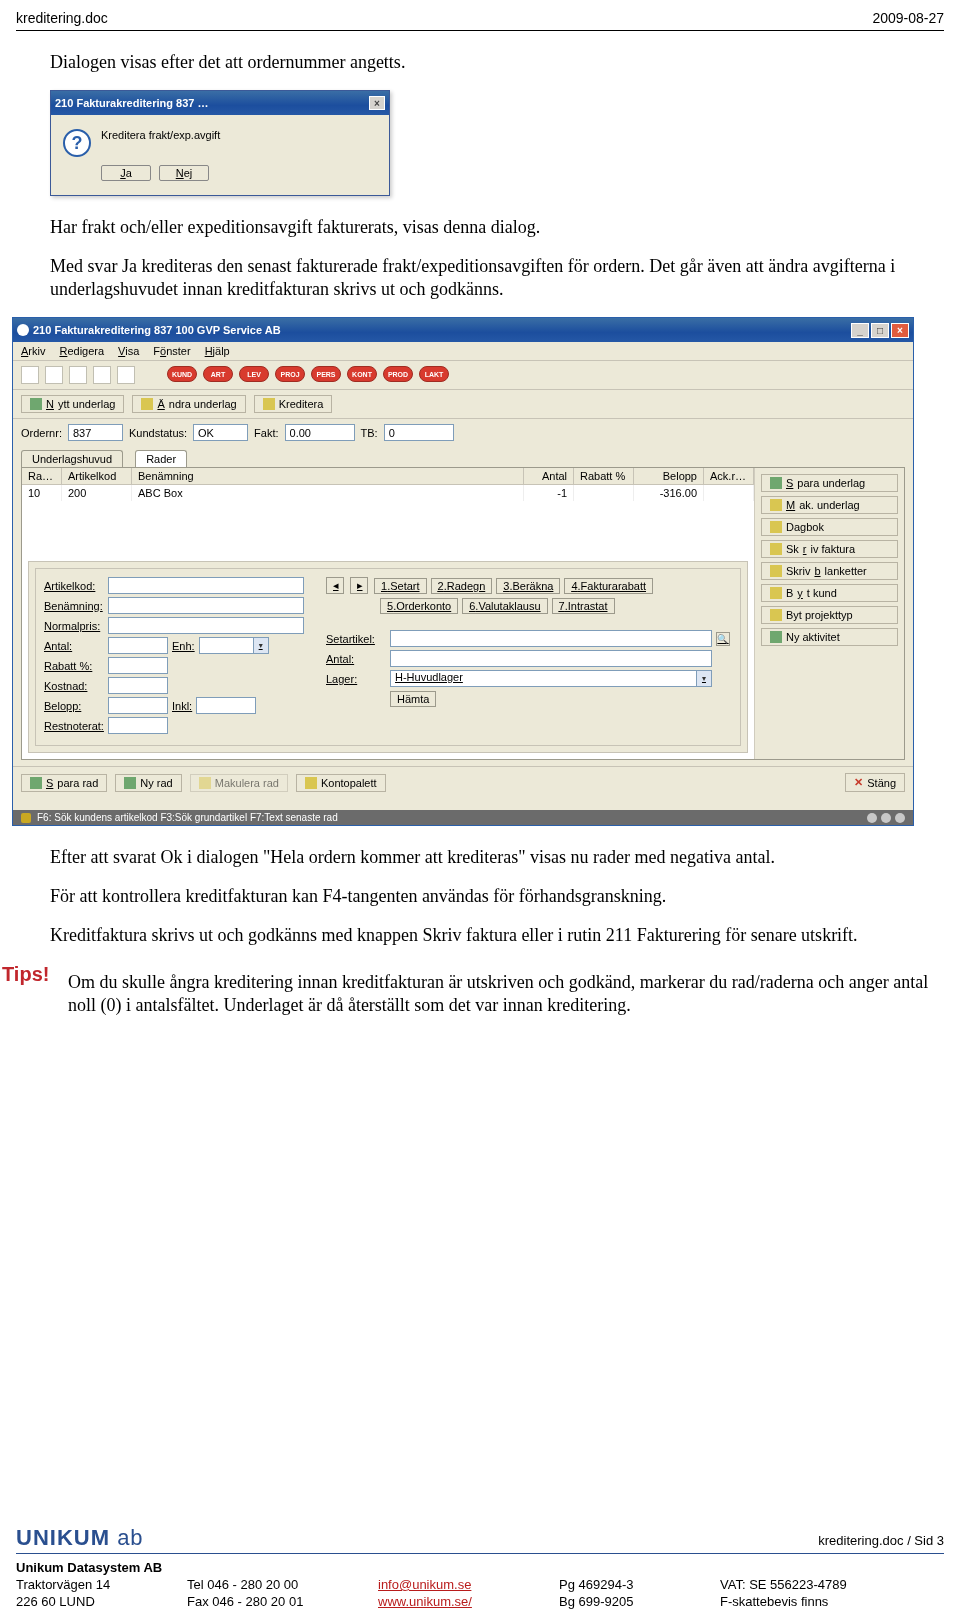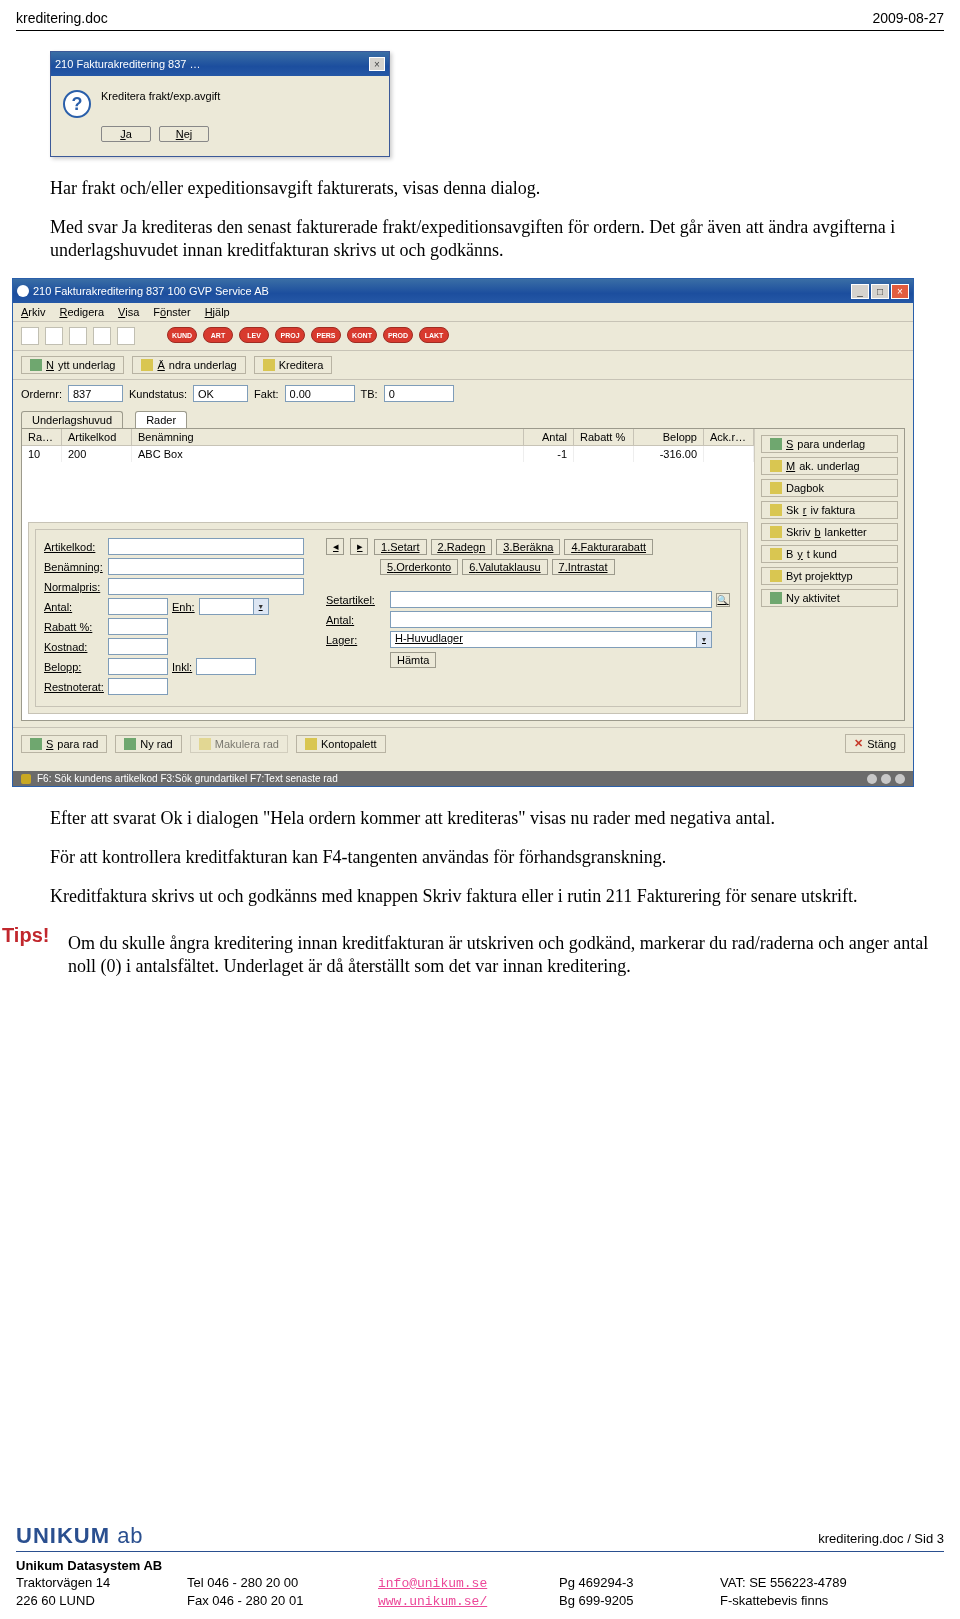--- a/index.html
+++ b/index.html
@@ -40,21 +40,21 @@
     margin: 12px 0 20px 0;
     box-shadow: 2px 2px 4px rgba(0,0,0,.2);
   }
   .titlebar {
     background: linear-gradient(#3a6ea5, #1c4e9e 60%, #2558a6);
     color: #fff;
     height: 22px;
     display: flex;
     align-items: center;
     padding: 12px 4px;
-    font-weight: normal;
+    font-weight: bold;
     font-size: 11px;
   }
   .titlebar .closebox {
     margin-left: auto;
     width: 16px; height: 14px;
     background: #d6d3ce;
     border: 1px solid #fff;
     display: flex; align-items: center; justify-content: center;
     font-size: 10px; color: #444;
   }
@@ -220,33 +220,34 @@
   .logo { color:#2a4f8f; font-weight:bold; font-size:22px; letter-spacing:1px; font-family: Arial, sans-serif;}
   .logo .ab { color:#2a4f8f; font-weight:normal; }
   .footer-rule { border:none; border-top:1px solid #2a4f8f; margin:2px 0 6px 0;}
   .foot-right { font-size:13px;}
   .foot-cols {
     display:grid;
     grid-template-columns: 170px 190px 180px 160px auto;
     font-size:13px; gap: 2px 1px;
   }
   .foot-cols .bold { font-weight:bold;}
-  a.link { color:#ec4899; text-decoration:underline;font-family:Liberation Mono, monospace; }
+  a.link { color:#b91c1c; text-decoration:underline; }
 </style>
 </head>
 <body>
 
 <div class="page-header">
   <span>kreditering.doc</span>
   <span>2009-08-27</span>
 </div>
 <hr class="page-header-rule">
 
 <div class="content">
 
+  <p class="para">Dialogen visas efter det att ordernummer angetts.</p>
 
   <div class="dialog">
     <div class="titlebar">
       <span>210 Fakturakreditering 837 …</span>
       <span class="closebox">×</span>
     </div>
     <div class="dialog-body">
       <div class="q-icon">?</div>
       <div>Kreditera frakt/exp.avgift</div>
     </div>

